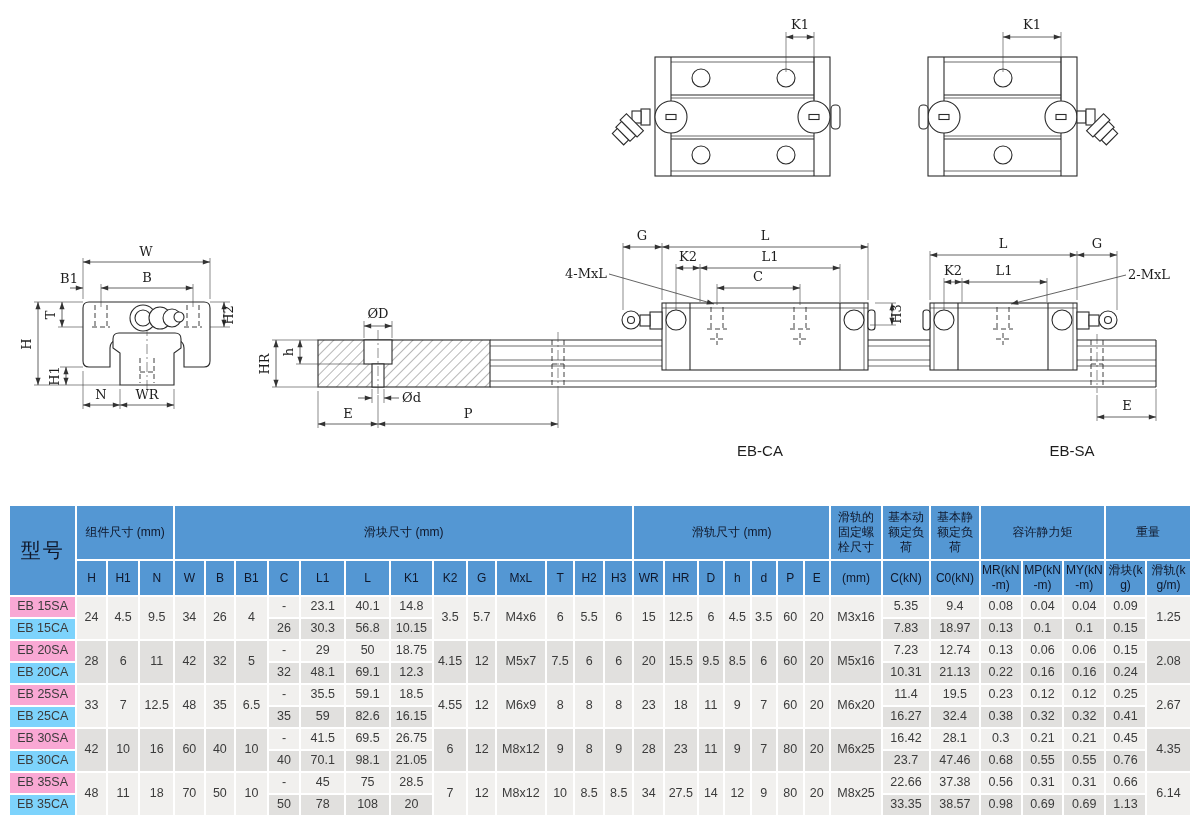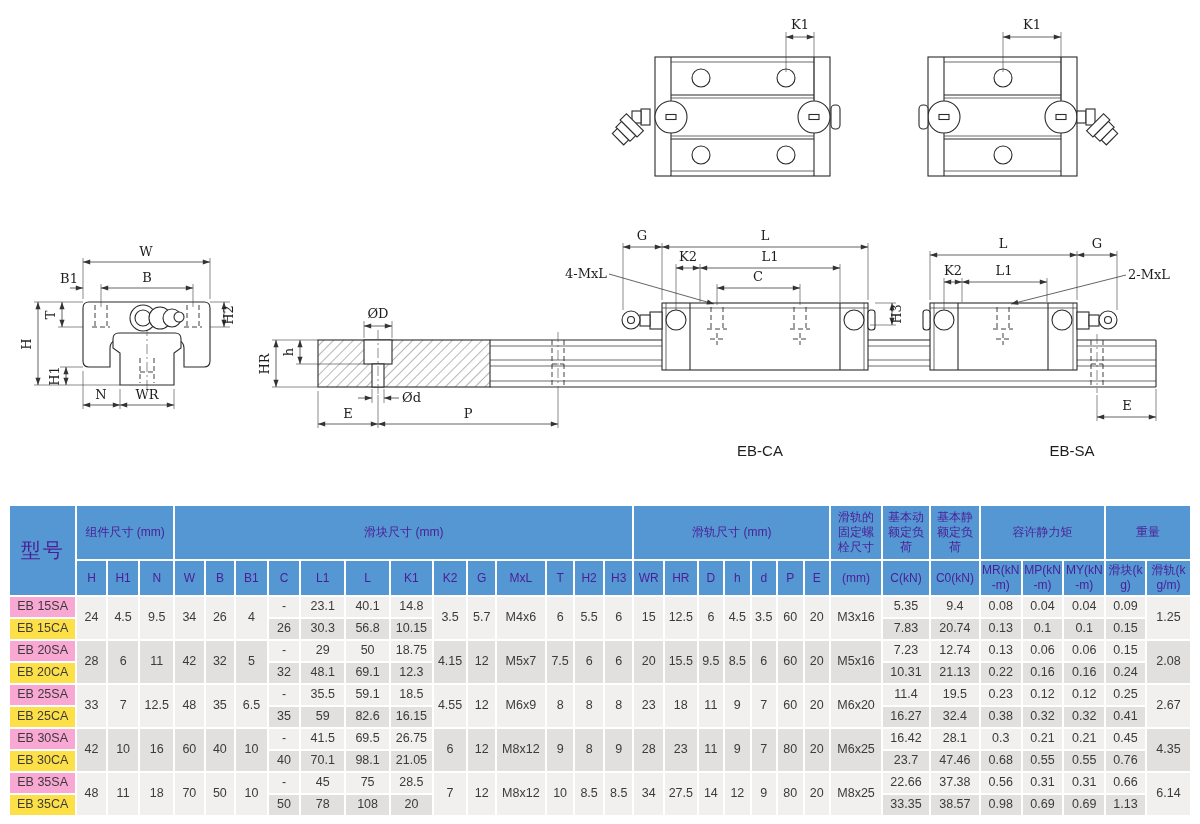--- a/index.html
+++ b/index.html
@@ -10,31 +10,31 @@
   .ol2{stroke:#2b2b2b;stroke-width:0.7;fill:none}
   .olf{stroke:#2b2b2b;stroke-width:1.1;fill:#fff}
   .dl{stroke:#3c3c3c;stroke-width:0.8;fill:none}
   .xl{stroke:#3c3c3c;stroke-width:0.6;fill:none}
   .dsh{stroke:#2b2b2b;stroke-width:0.9;stroke-dasharray:5 3;fill:none}
   .ctr{stroke:#444;stroke-width:0.6;stroke-dasharray:10 3 2 3;fill:none}
   text.dim{font:13px "DejaVu Serif",serif;fill:#1d1d1d}
   text.cap{font:15px "Liberation Sans",sans-serif;fill:#1d1d1d}
   .tablewrap{position:absolute;left:8px;top:504px;}
   table.spec{border-collapse:separate;border-spacing:2px;table-layout:fixed;width:1184px;background:#fff;}
-  table.spec th{background:#5497d3;color:#4c1d95;font-weight:normal;font-size:12px;line-height:1.25;
+  table.spec th{background:#5497d3;color:#0f172a;font-weight:normal;font-size:12px;line-height:1.25;
      padding:1px 1px;text-align:center;word-break:break-all;}
   table.spec th.model-h{font-size:20px;letter-spacing:2px;}
   table.spec tr.gr{height:53px;}
   table.spec tr.sr{height:34px;}
   table.spec td{font-size:12.5px;color:#3b3b3b;text-align:center;height:20px;padding:0;line-height:1.05;
      white-space:nowrap;overflow:hidden;}
   td.lt{background:#f1f0ee}
   td.dk{background:#e1e0de}
   td.mlt{background:#f9a8d4}
-  td.mdk{background:#fde047}
+  td.mdk{background:#7dd3fc}
 </style>
 </head>
 <body>
 
 <div class="sheet">
 
 <svg class="drawings" width="1200" height="500" viewBox="0 0 1200 500">
   <defs>
     <marker id="ar" viewBox="0 0 10 8" refX="9.5" refY="4" markerWidth="11" markerHeight="8" orient="auto-start-reverse">
       <path d="M0.5,0.8 L9.5,4 L0.5,7.2 Z" fill="#333"></path>
@@ -439,21 +439,21 @@
   <td class="lt">0.09</td>
   <td class="lt" rowspan="2">1.25</td>
 </tr>
 <tr>
   <td class="mdk">EB 15CA</td>
   <td class="dk">26</td>
   <td class="dk">30.3</td>
   <td class="dk">56.8</td>
   <td class="dk">10.15</td>
   <td class="dk">7.83</td>
-  <td class="dk">20.74</td>
+  <td class="dk">18.97</td>
   <td class="dk">0.13</td>
   <td class="dk">0.1</td>
   <td class="dk">0.1</td>
   <td class="dk">0.15</td>
 </tr>
 
 <tr>
   <td class="mlt">EB 20SA</td>
   <td class="dk" rowspan="2">28</td>
   <td class="dk" rowspan="2">6</td>

